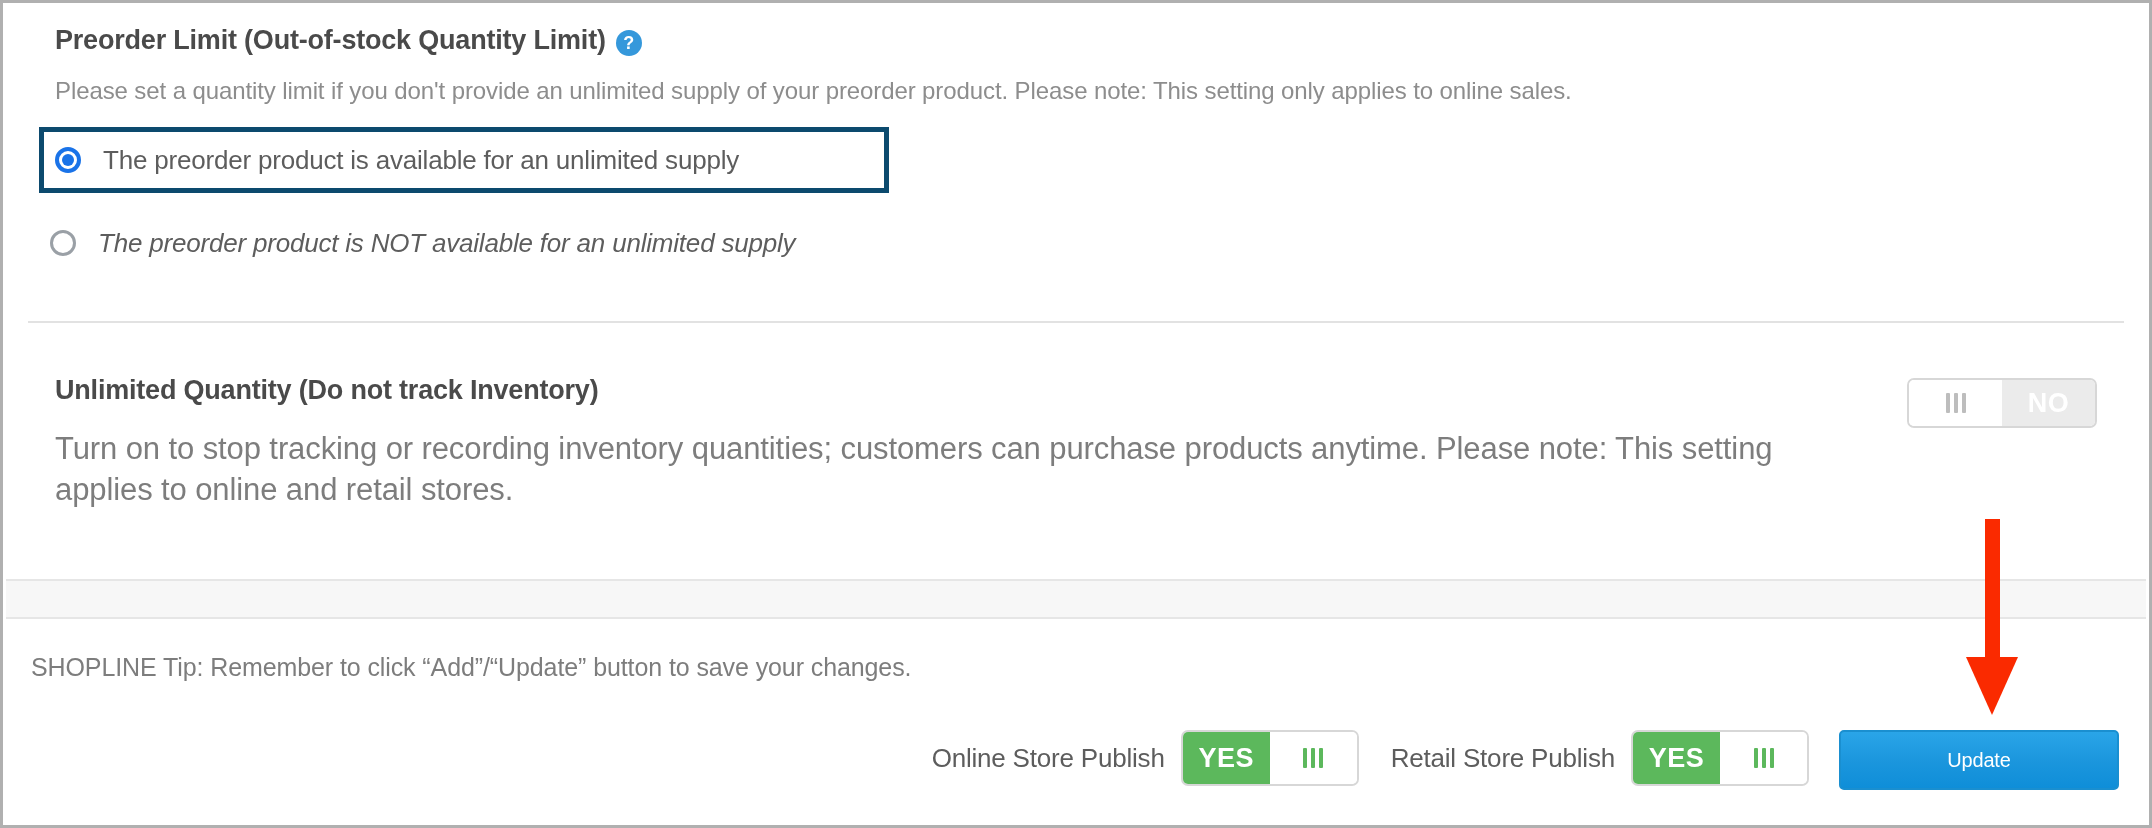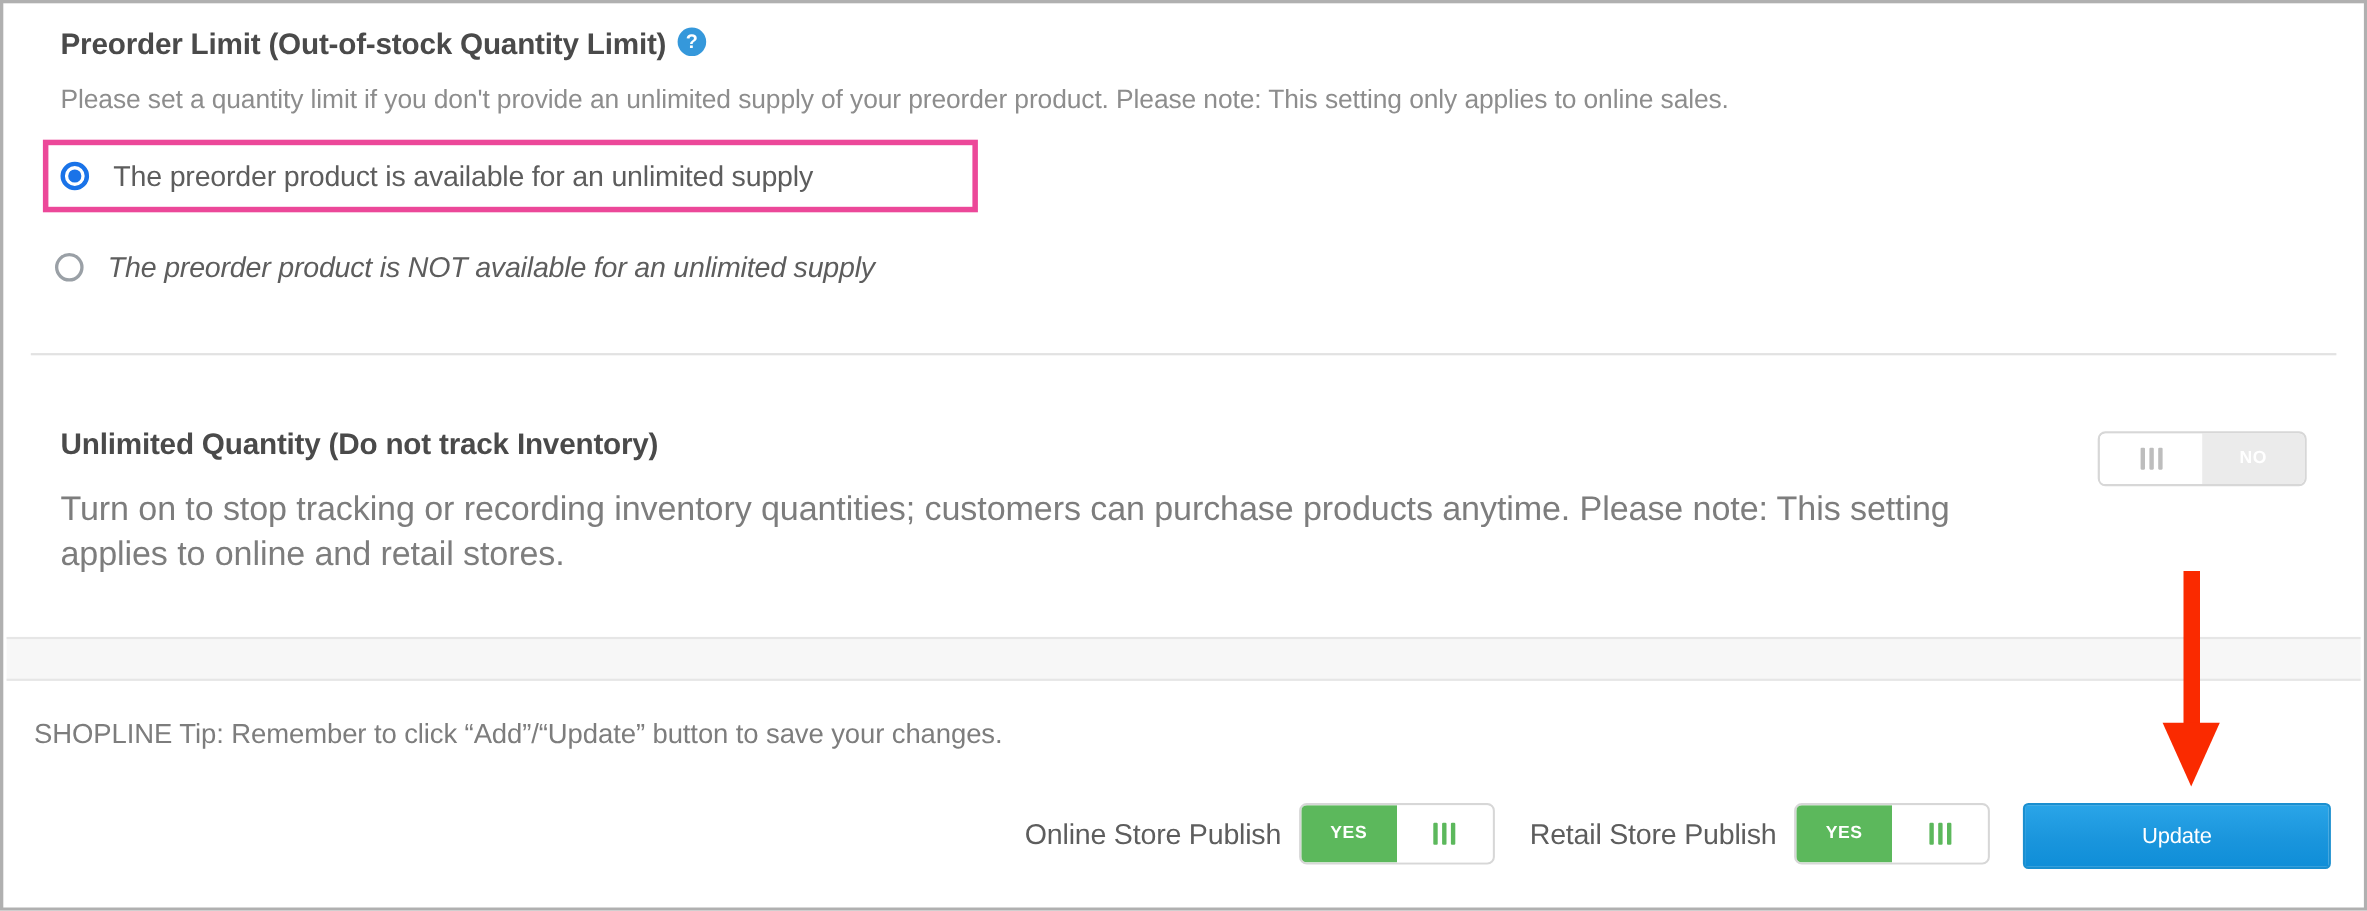--- a/index.html
+++ b/index.html
@@ -28,21 +28,21 @@
     width: 2146px;
     padding: 22px 52px 0 52px;
   }
 
   .section-title {
     font-size: 27px;
     font-weight: bold;
     color: #4a4a4a;
     letter-spacing: -0.2px;
     display: flex;
-    align-items: flex-start;
+    align-items: flex-end;
     gap: 10px;
     white-space: nowrap;
   }
 
   .help-icon {
     display: inline-flex;
     align-items: center;
     justify-content: center;
     width: 26px;
     height: 26px;
@@ -69,21 +69,21 @@
 
   .radio-row {
     display: flex;
     align-items: center;
     height: 66px;
     cursor: pointer;
   }
 
   .radio-row.highlighted {
     width: 850px;
-    border: 5px solid #ec4899;
+    border: 5px solid #0c4a6e;
     padding-left: 11px;
     margin-left: -16px;
   }
 
   .radio-row.plain {
     padding-left: 11px;
     margin-left: -16px;
     margin-top: 17px;
     font-style: italic;
   }
@@ -130,21 +130,21 @@
     top: 318px;
     width: 2096px;
     height: 2px;
     background: #e2e2e2;
   }
 
   
   .section-unlimited {
     position: absolute;
     left: 0;
-    top: 386px;
+    top: 372px;
     width: 2146px;
     padding: 0 52px;
     display: flex;
     justify-content: space-between;
     align-items: flex-start;
   }
 
   .unlimited-text { width: 1830px; }
 
   .unlimited-desc {
@@ -166,21 +166,21 @@
     overflow: hidden;
     background: #ffffff;
     cursor: pointer;
     flex: 0 0 auto;
   }
 
   .toggle-pane {
     display: flex;
     align-items: center;
     justify-content: center;
-    font-size: 16px;
+    font-size: 27px;
     font-weight: bold;
     letter-spacing: 0.5px;
   }
 
   .toggle-knob {
     display: flex;
     align-items: center;
     justify-content: center;
     background: #ffffff;
   }

